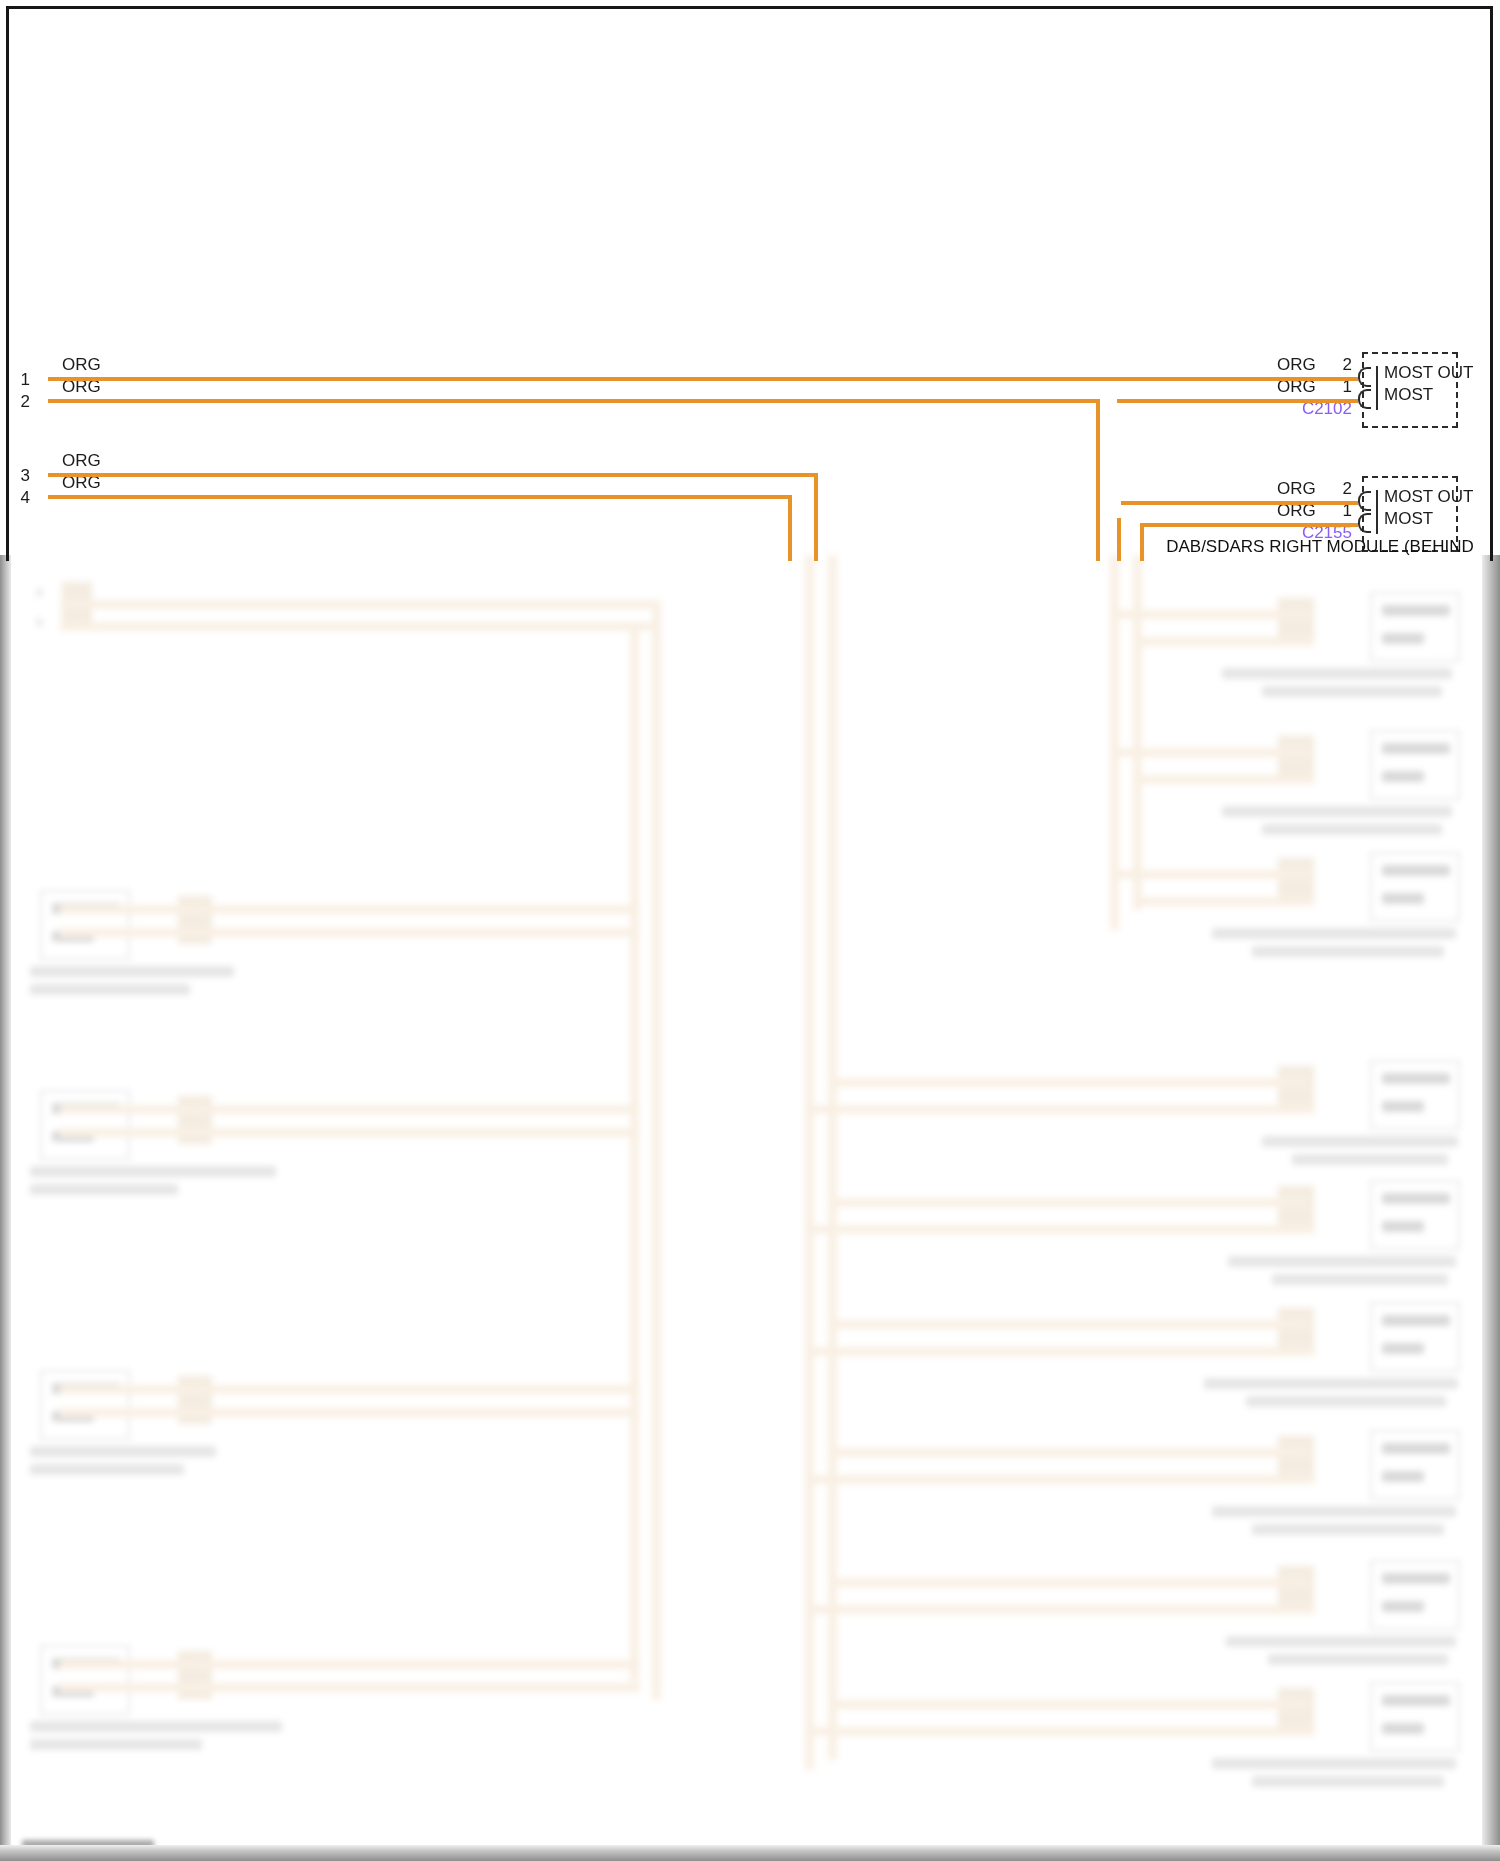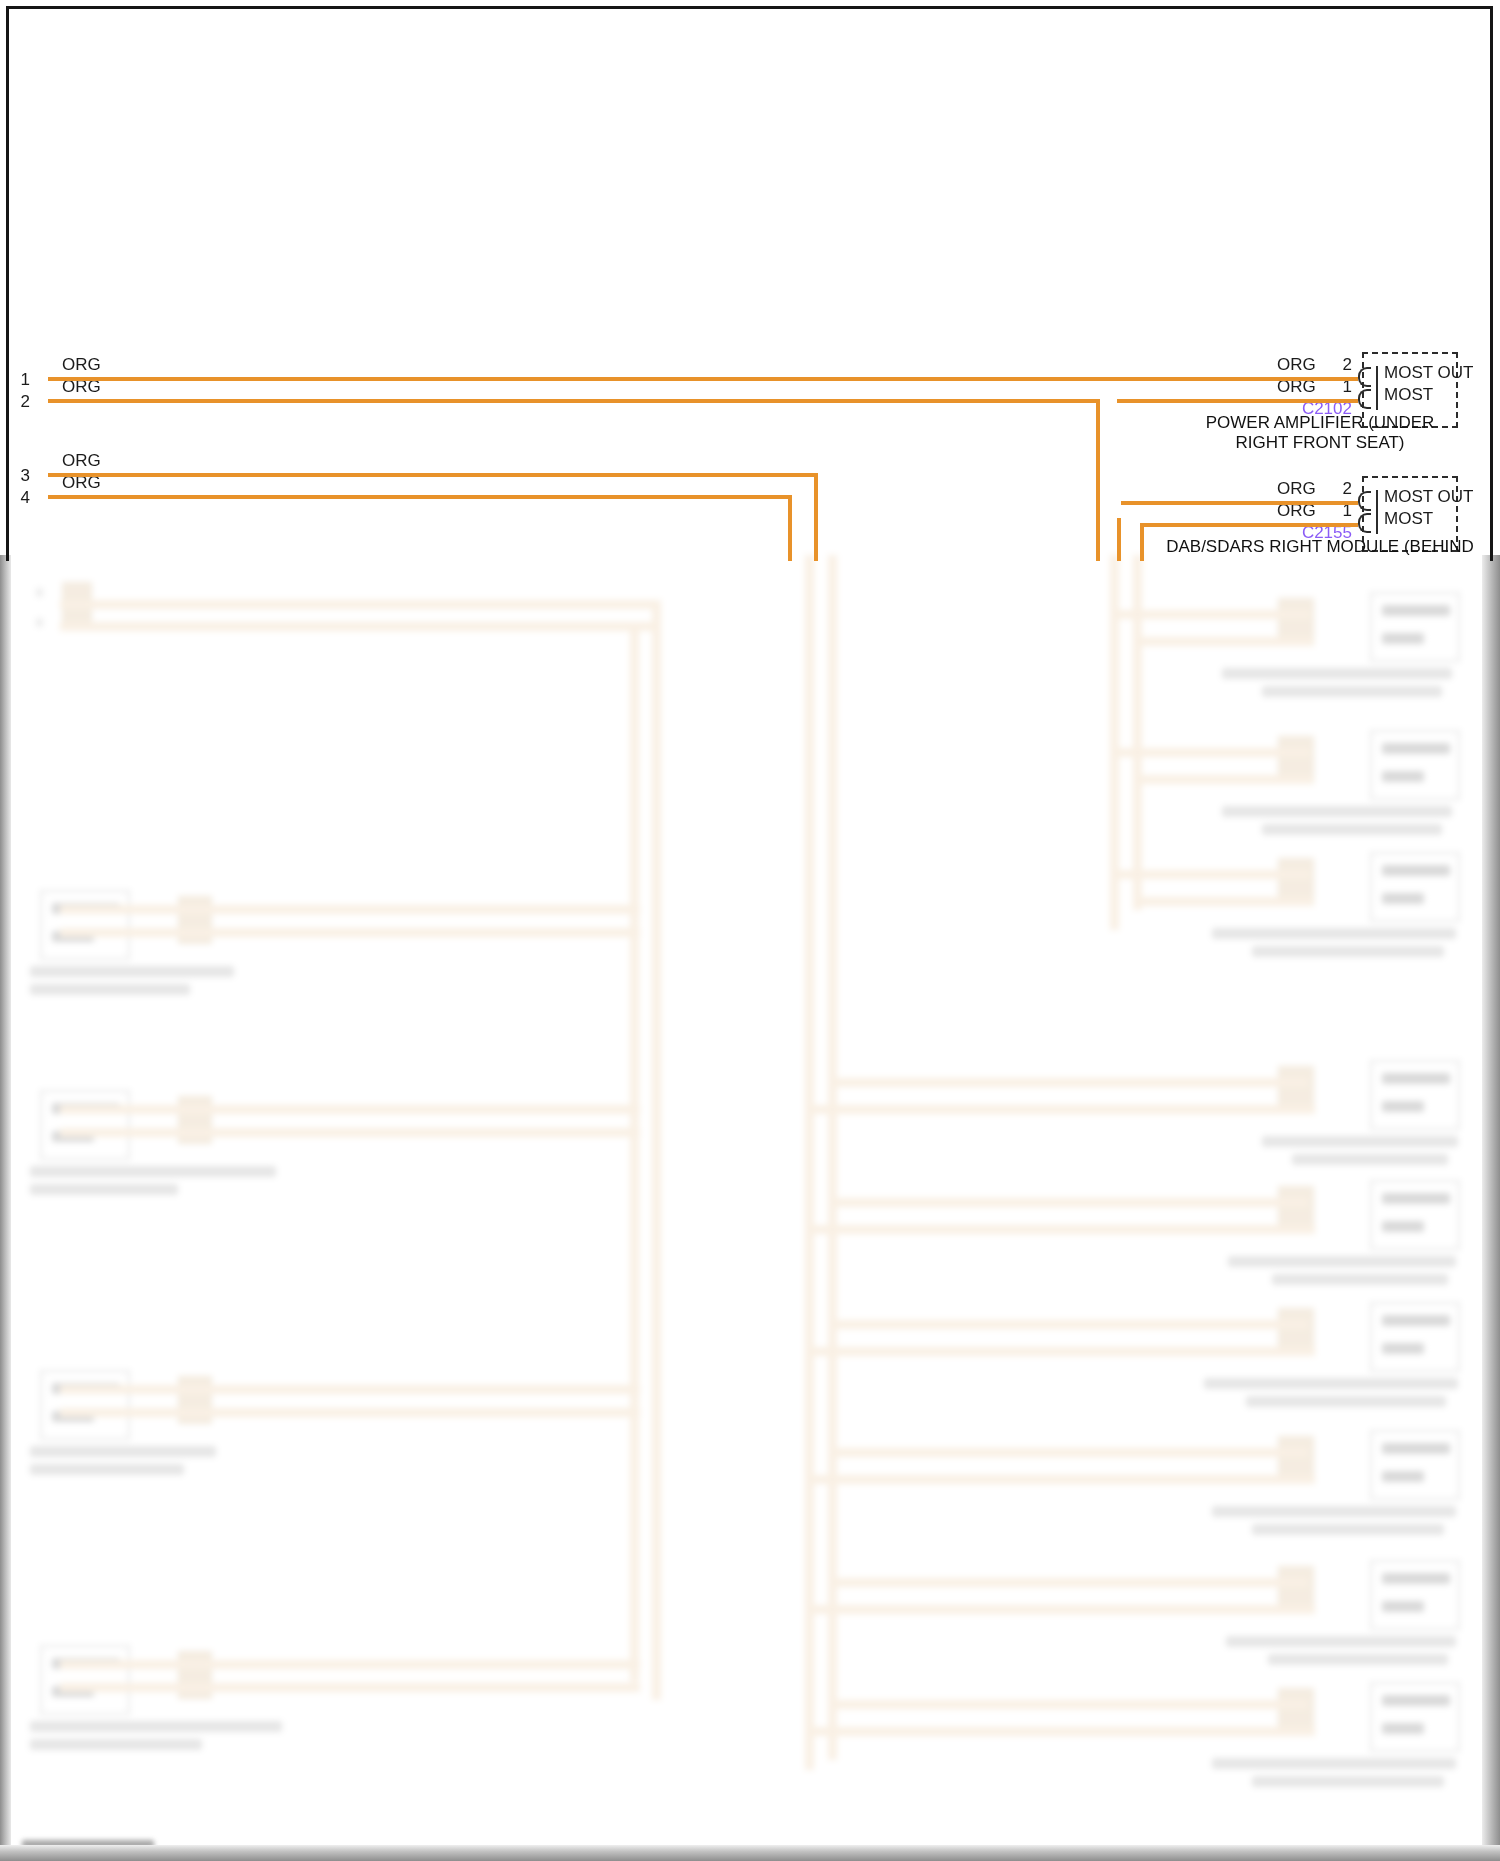--- a/index.html
+++ b/index.html
@@ -304,22 +304,20 @@
     <div class="wire-code" style="left:1277px; top:356px;">ORG</div>
     <div class="pin-no" style="left:1318px; top:356px; width:34px;">2</div>
     <div class="term-label" style="left:1384px; top:364px;">MOST OUT</div>
 
     <div class="wire-code" style="left:1277px; top:378px;">ORG</div>
     <div class="pin-no" style="left:1318px; top:378px; width:34px;">1</div>
     <div class="term-label" style="left:1384px; top:386px;">MOST</div>
 
     <div class="conn-id" style="left:1250px; top:400px; width:102px;">C2102</div>
 
-    <div class="module-name" style="left:1180px; top:413px; width:280px;">POWER AMPLIFIER (UNDER
-RIGHT FRONT SEAT)</div>
 
     <div class="mod-box" style="left:1362px; top:476px; width:96px; height:76px;"></div>
 
     <div class="pin-bracket" style="left:1358px; top:491px;"></div>
     <div class="pin-tick" style="left:1376px; top:490px;"></div>
     <div class="pin-bracket" style="left:1358px; top:513px;"></div>
     <div class="pin-tick" style="left:1376px; top:512px;"></div>
 
     <div class="wire-code" style="left:1277px; top:480px;">ORG</div>
     <div class="pin-no" style="left:1318px; top:480px; width:34px;">2</div>

